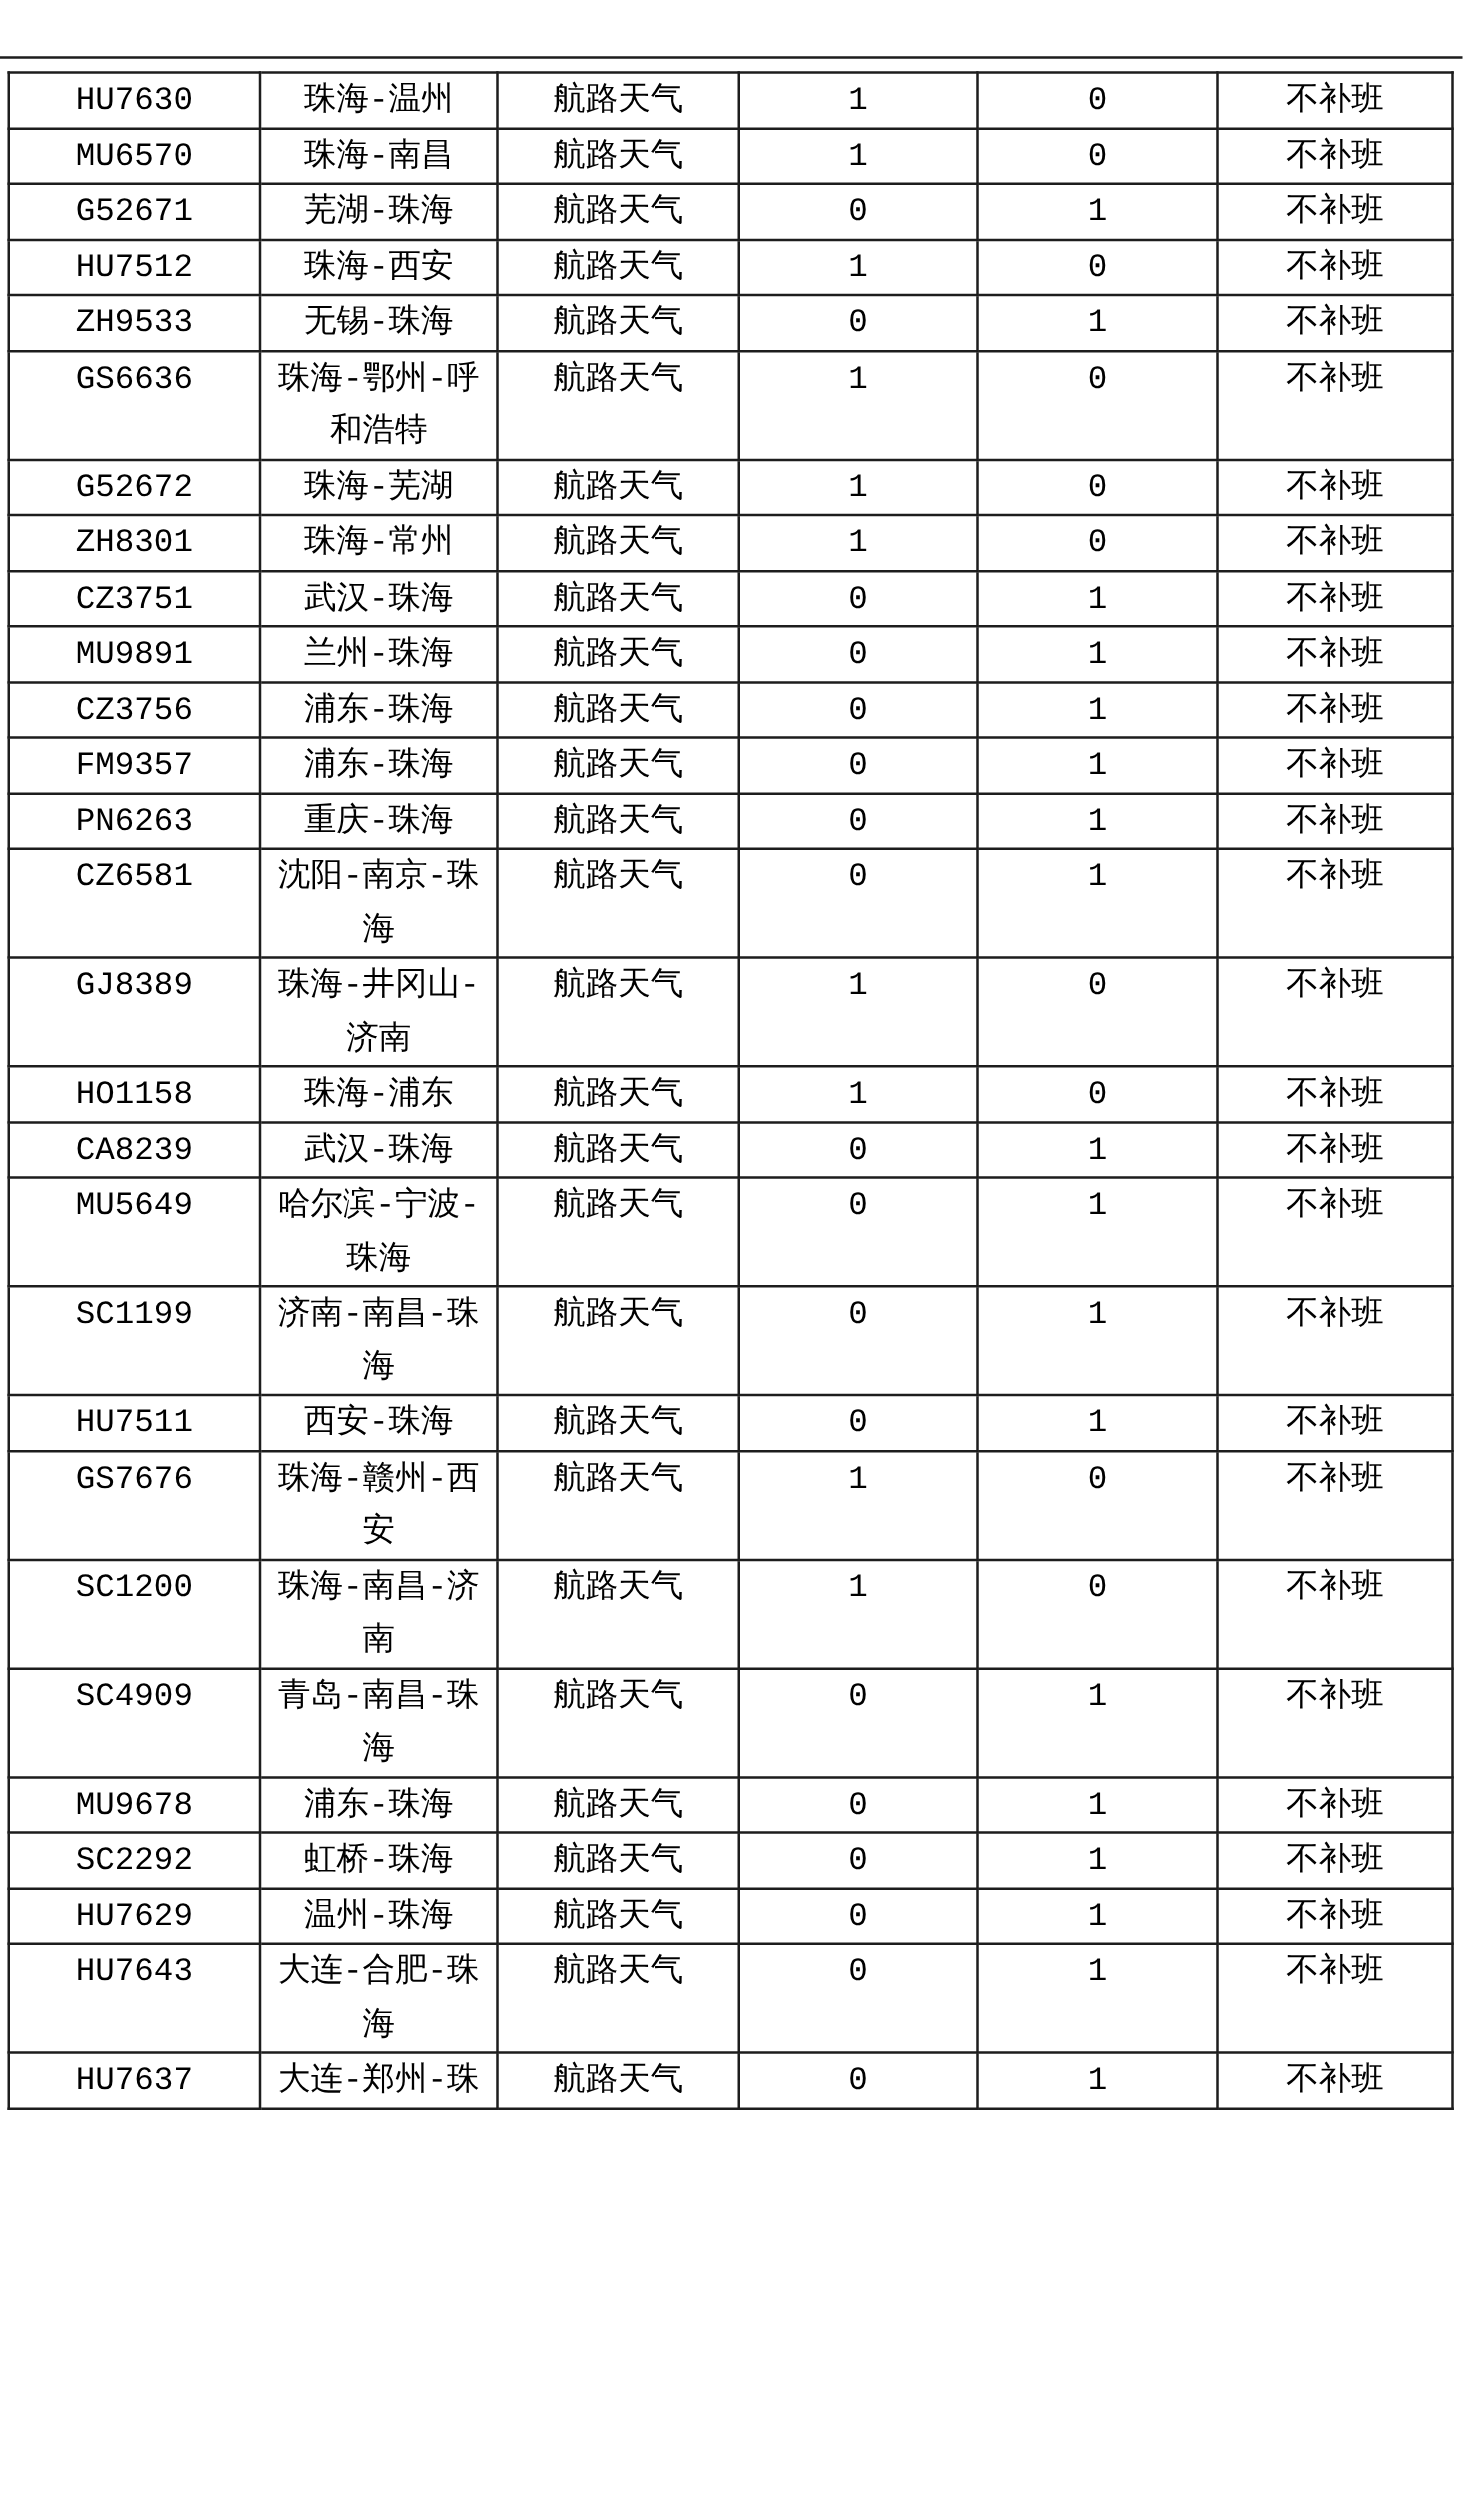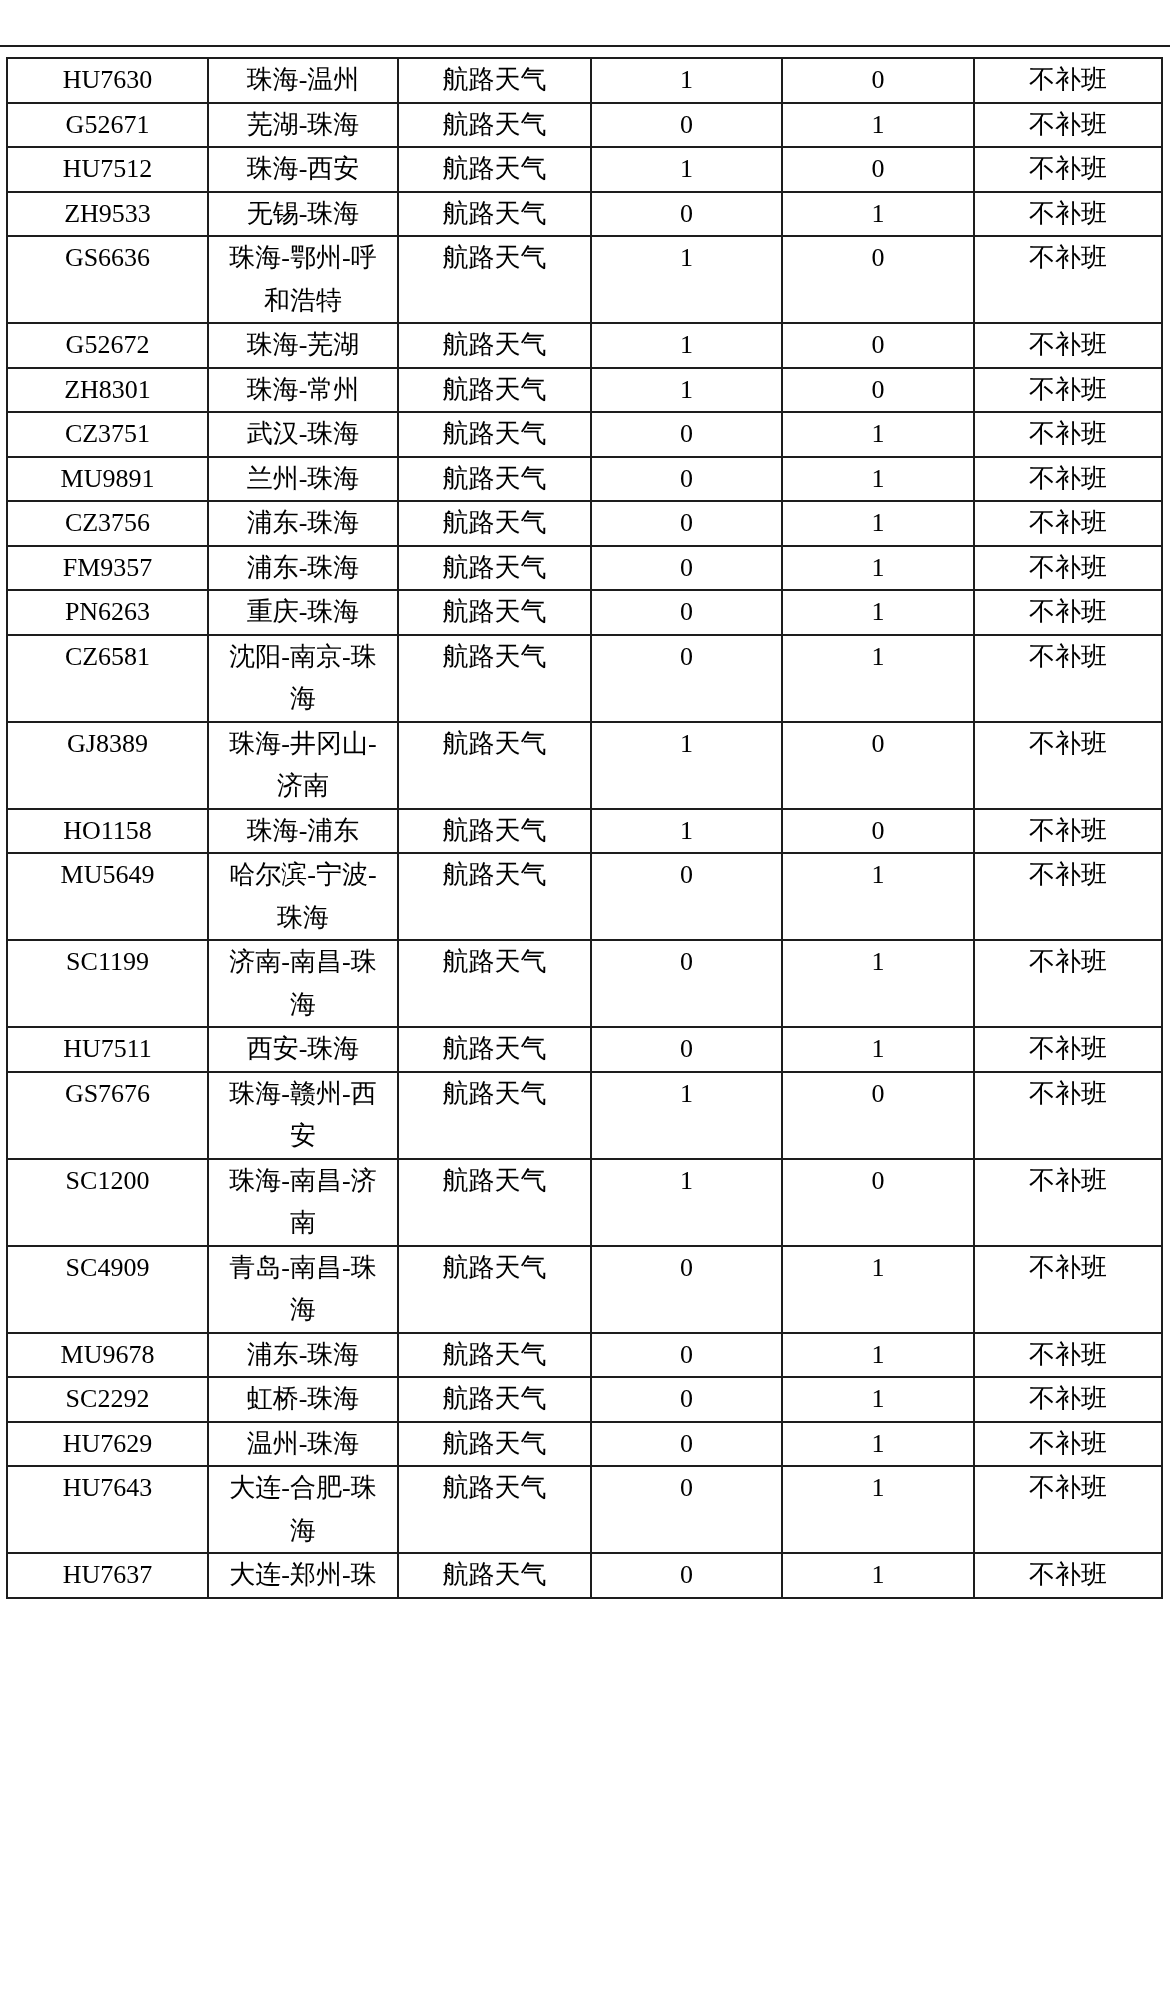--- a/index.html
+++ b/index.html
@@ -23,20 +23,21 @@
     height: 2px;
     background: #1d1d1d;
   }
   table.flight-table {
     position: absolute;
     top: 57px;
     left: 6px;
     width: 1157px;
     border-collapse: collapse;
     table-layout: fixed;
+    font-family: Liberation Mono, monospace;
   }
   table.flight-table td {
     border: 2px solid #1d1d1d;
     padding: 0;
     font-size: 26px;
     line-height: 42.5px;
     text-align: center;
     vertical-align: top;
     color: #000;
     overflow: hidden;
@@ -62,20 +63,28 @@
   <tbody>
       <tr>
         <td class="cell-flight">HU7630</td>
         <td class="cell-route">珠海-温州</td>
         <td class="cell-reason">航路天气</td>
         <td class="cell-num">1</td>
         <td class="cell-num">0</td>
         <td class="cell-decision">不补班</td>
       </tr>
       <tr>
+        <td class="cell-flight">MU6570</td>
+        <td class="cell-route">珠海-南昌</td>
+        <td class="cell-reason">航路天气</td>
+        <td class="cell-num">1</td>
+        <td class="cell-num">0</td>
+        <td class="cell-decision">不补班</td>
+      </tr>
+      <tr>
         <td class="cell-flight">G52671</td>
         <td class="cell-route">芜湖-珠海</td>
         <td class="cell-reason">航路天气</td>
         <td class="cell-num">0</td>
         <td class="cell-num">1</td>
         <td class="cell-decision">不补班</td>
       </tr>
       <tr>
         <td class="cell-flight">HU7512</td>
         <td class="cell-route">珠海-西安</td>
@@ -174,20 +183,28 @@
         <td class="cell-num">1</td>
         <td class="cell-num">0</td>
         <td class="cell-decision">不补班</td>
       </tr>
       <tr>
         <td class="cell-flight">HO1158</td>
         <td class="cell-route">珠海-浦东</td>
         <td class="cell-reason">航路天气</td>
         <td class="cell-num">1</td>
         <td class="cell-num">0</td>
+        <td class="cell-decision">不补班</td>
+      </tr>
+      <tr>
+        <td class="cell-flight">CA8239</td>
+        <td class="cell-route">武汉-珠海</td>
+        <td class="cell-reason">航路天气</td>
+        <td class="cell-num">0</td>
+        <td class="cell-num">1</td>
         <td class="cell-decision">不补班</td>
       </tr>
       <tr>
         <td class="cell-flight">MU5649</td>
         <td class="cell-route">哈尔滨-宁波-
 珠海</td>
         <td class="cell-reason">航路天气</td>
         <td class="cell-num">0</td>
         <td class="cell-num">1</td>
         <td class="cell-decision">不补班</td>

